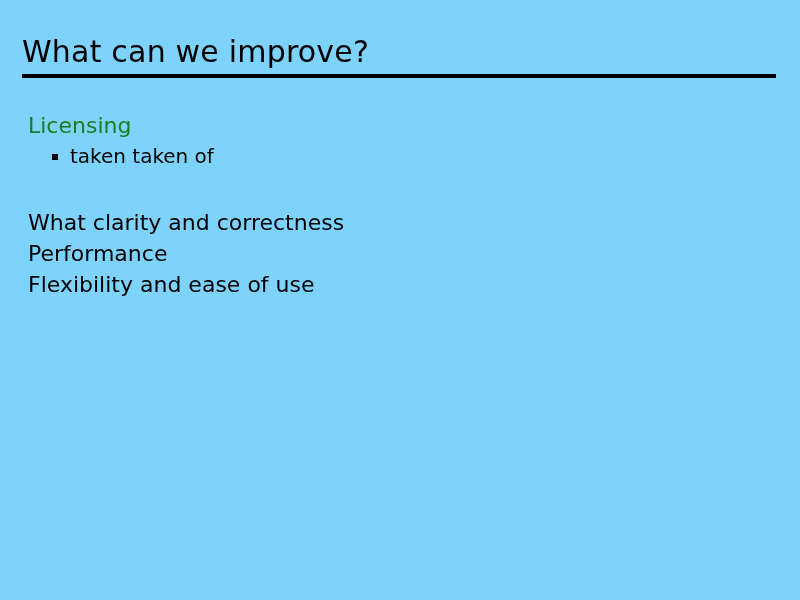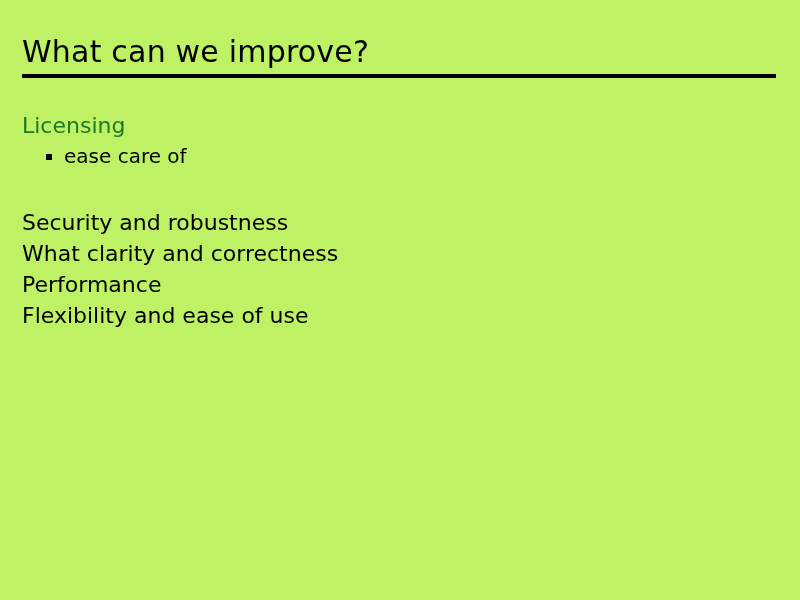--- a/index.html
+++ b/index.html
@@ -10,21 +10,21 @@
     width: 800px;
     height: 600px;
     background: #f5faf6;
     font-family: "DejaVu Sans", sans-serif;
     overflow: hidden;
   }
   .slide {
     position: relative;
     width: 800px;
     height: 600px;
-    background: #bef264;
+    background: #7dd3fc;
   }
 
   
   .title-area {
     position: absolute;
     left: 22px;
     top: 34px;
     width: 756px;
   }
   .slide-title {
@@ -40,21 +40,21 @@
     left: 22px;
     top: 74px;
     width: 754px;
     height: 4px;
     background: #000000;
   }
 
   
   .body-area {
     position: absolute;
-    left: 22px;
+    left: 28px;
     top: 110px;
     width: 740px;
   }
   .level1 {
     font-size: 22px;
     line-height: 31px;
     color: #000000;
     white-space: nowrap;
   }
   .level1.green {
@@ -95,26 +95,25 @@
   </div>
 
   <div class="title-rule"></div>
 
   <div class="body-area">
 
     <div class="level1 green">Licensing</div>
 
     <div class="level2">
       <span class="bullet-square"></span>
-      <span class="bullet-text">ease care of</span>
+      <span class="bullet-text">taken taken of</span>
     </div>
 
     <div class="spacer-gap"></div>
 
-    <div class="level1">Security and robustness</div>
 
     <div class="level1">What clarity and correctness</div>
 
     <div class="level1">Performance</div>
 
     <div class="level1">Flexibility and ease of use</div>
 
   </div>
 
 </div>

